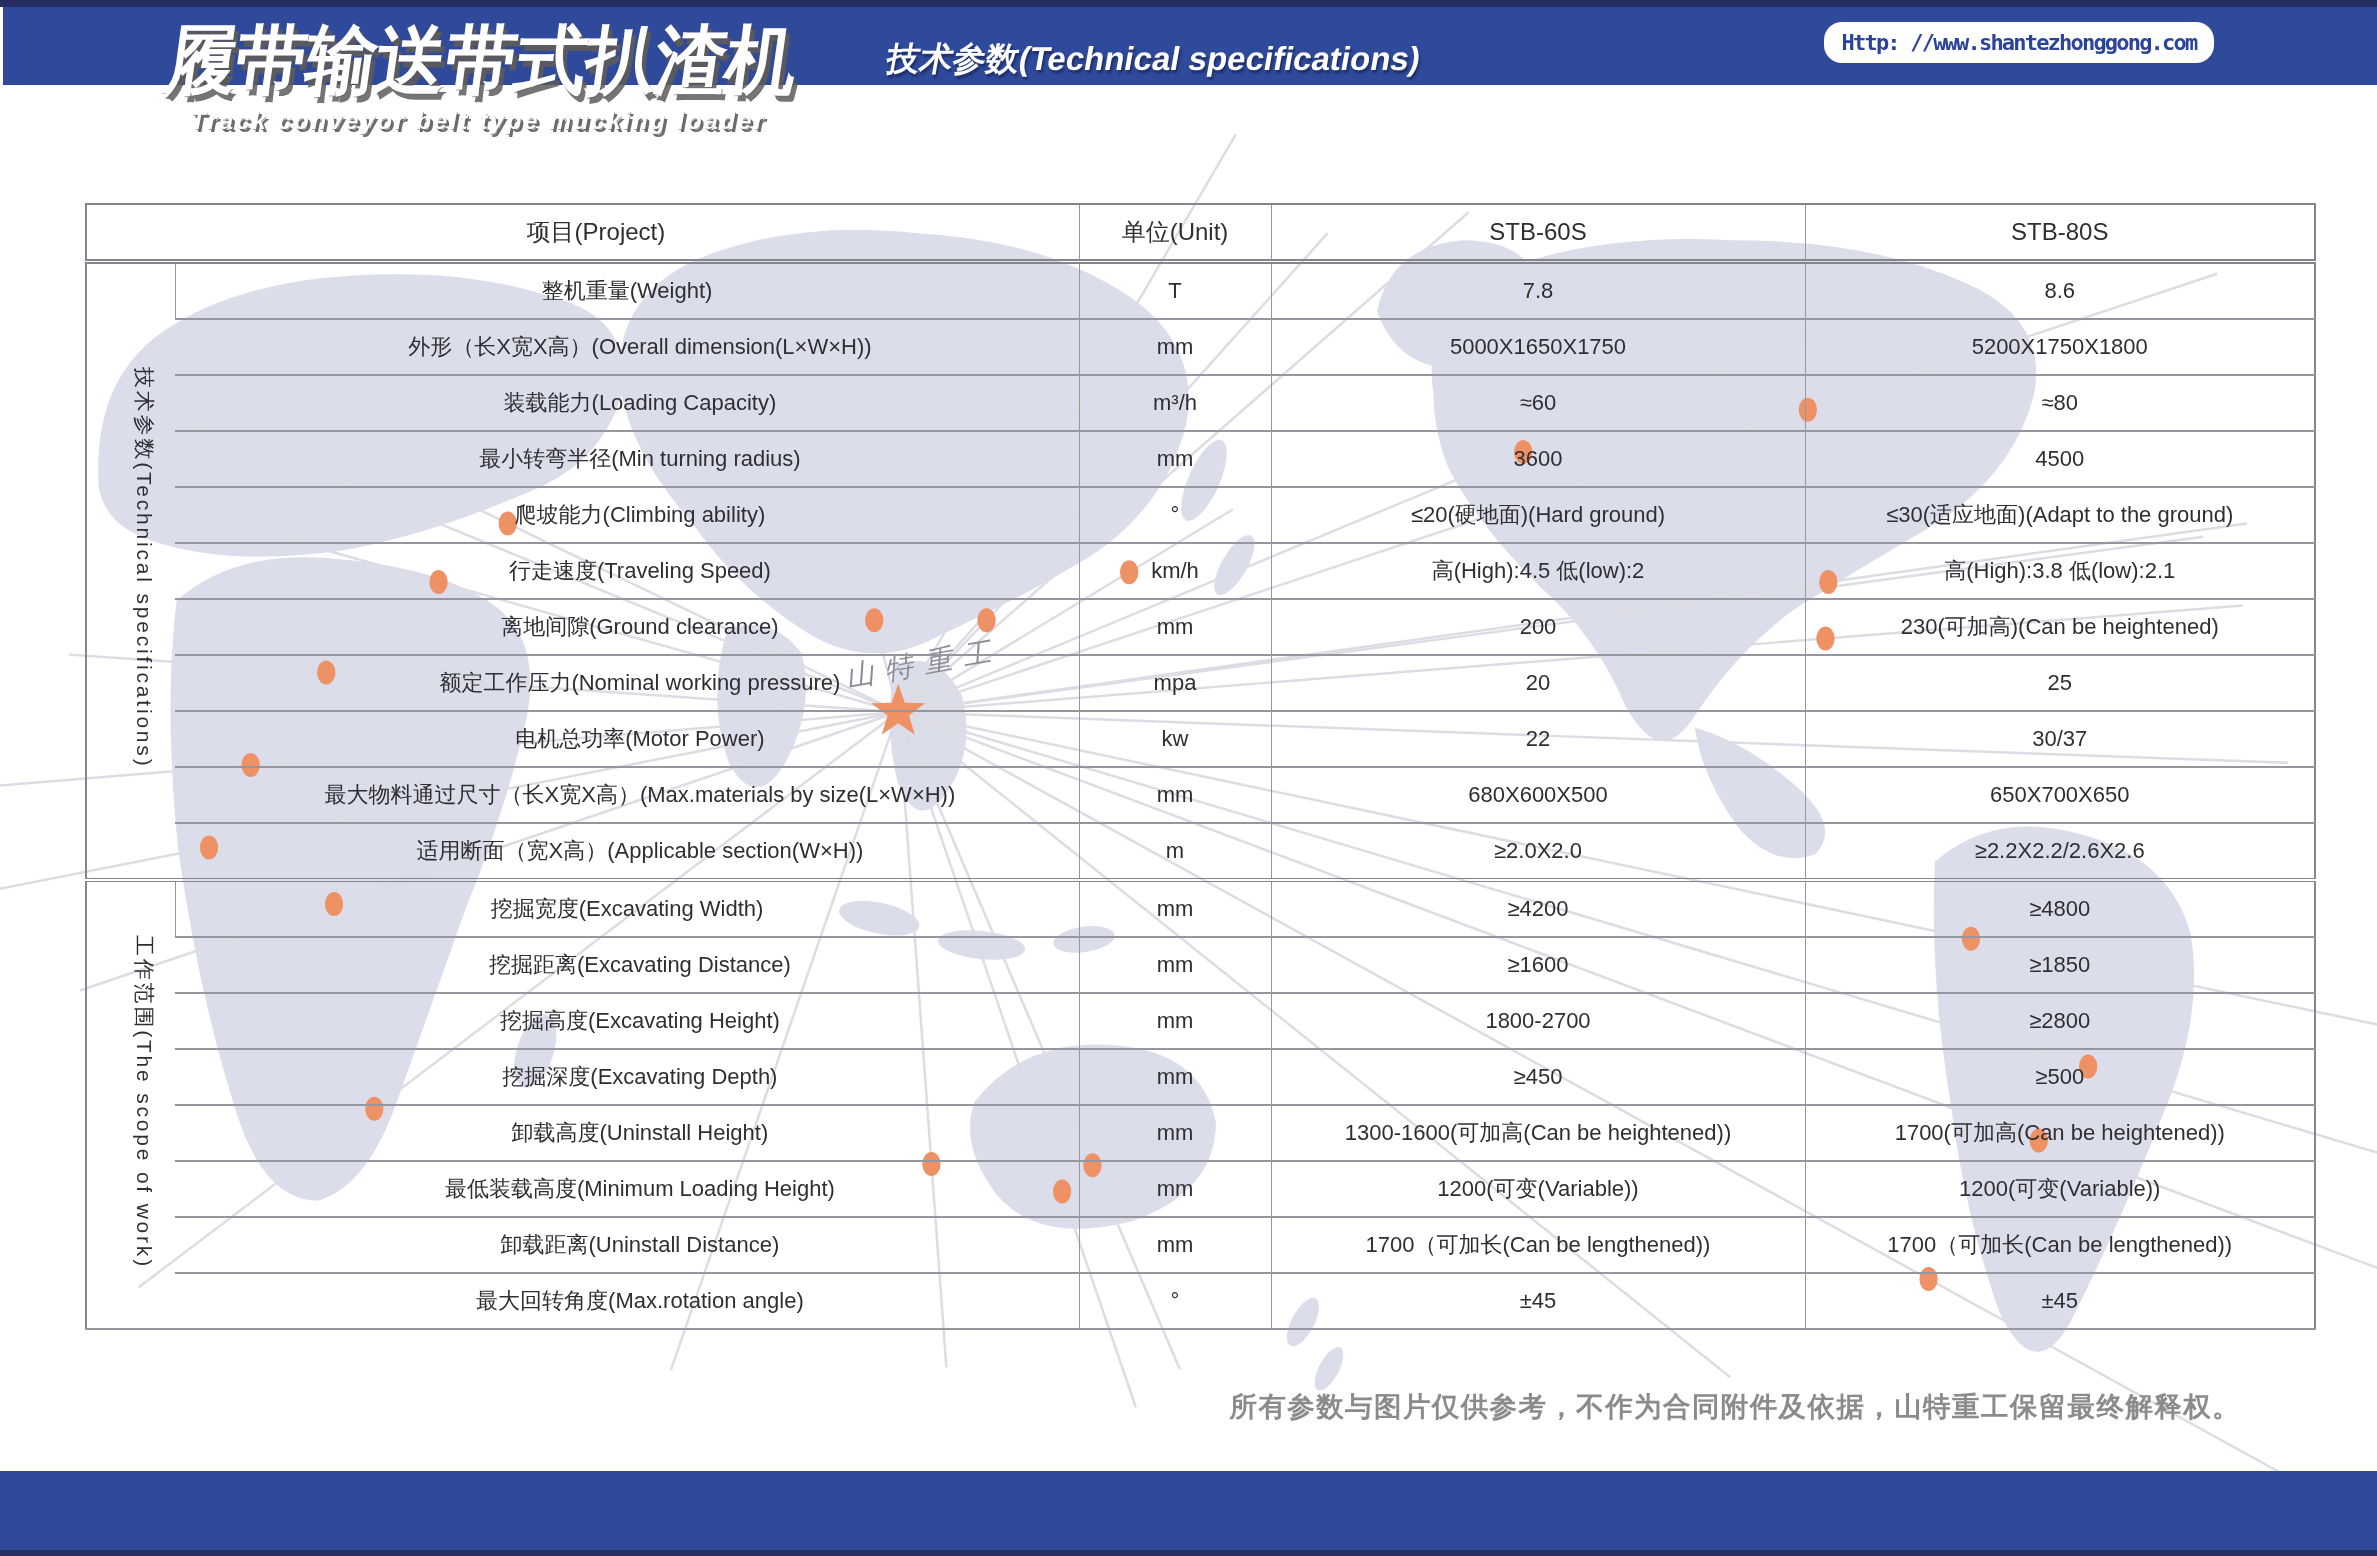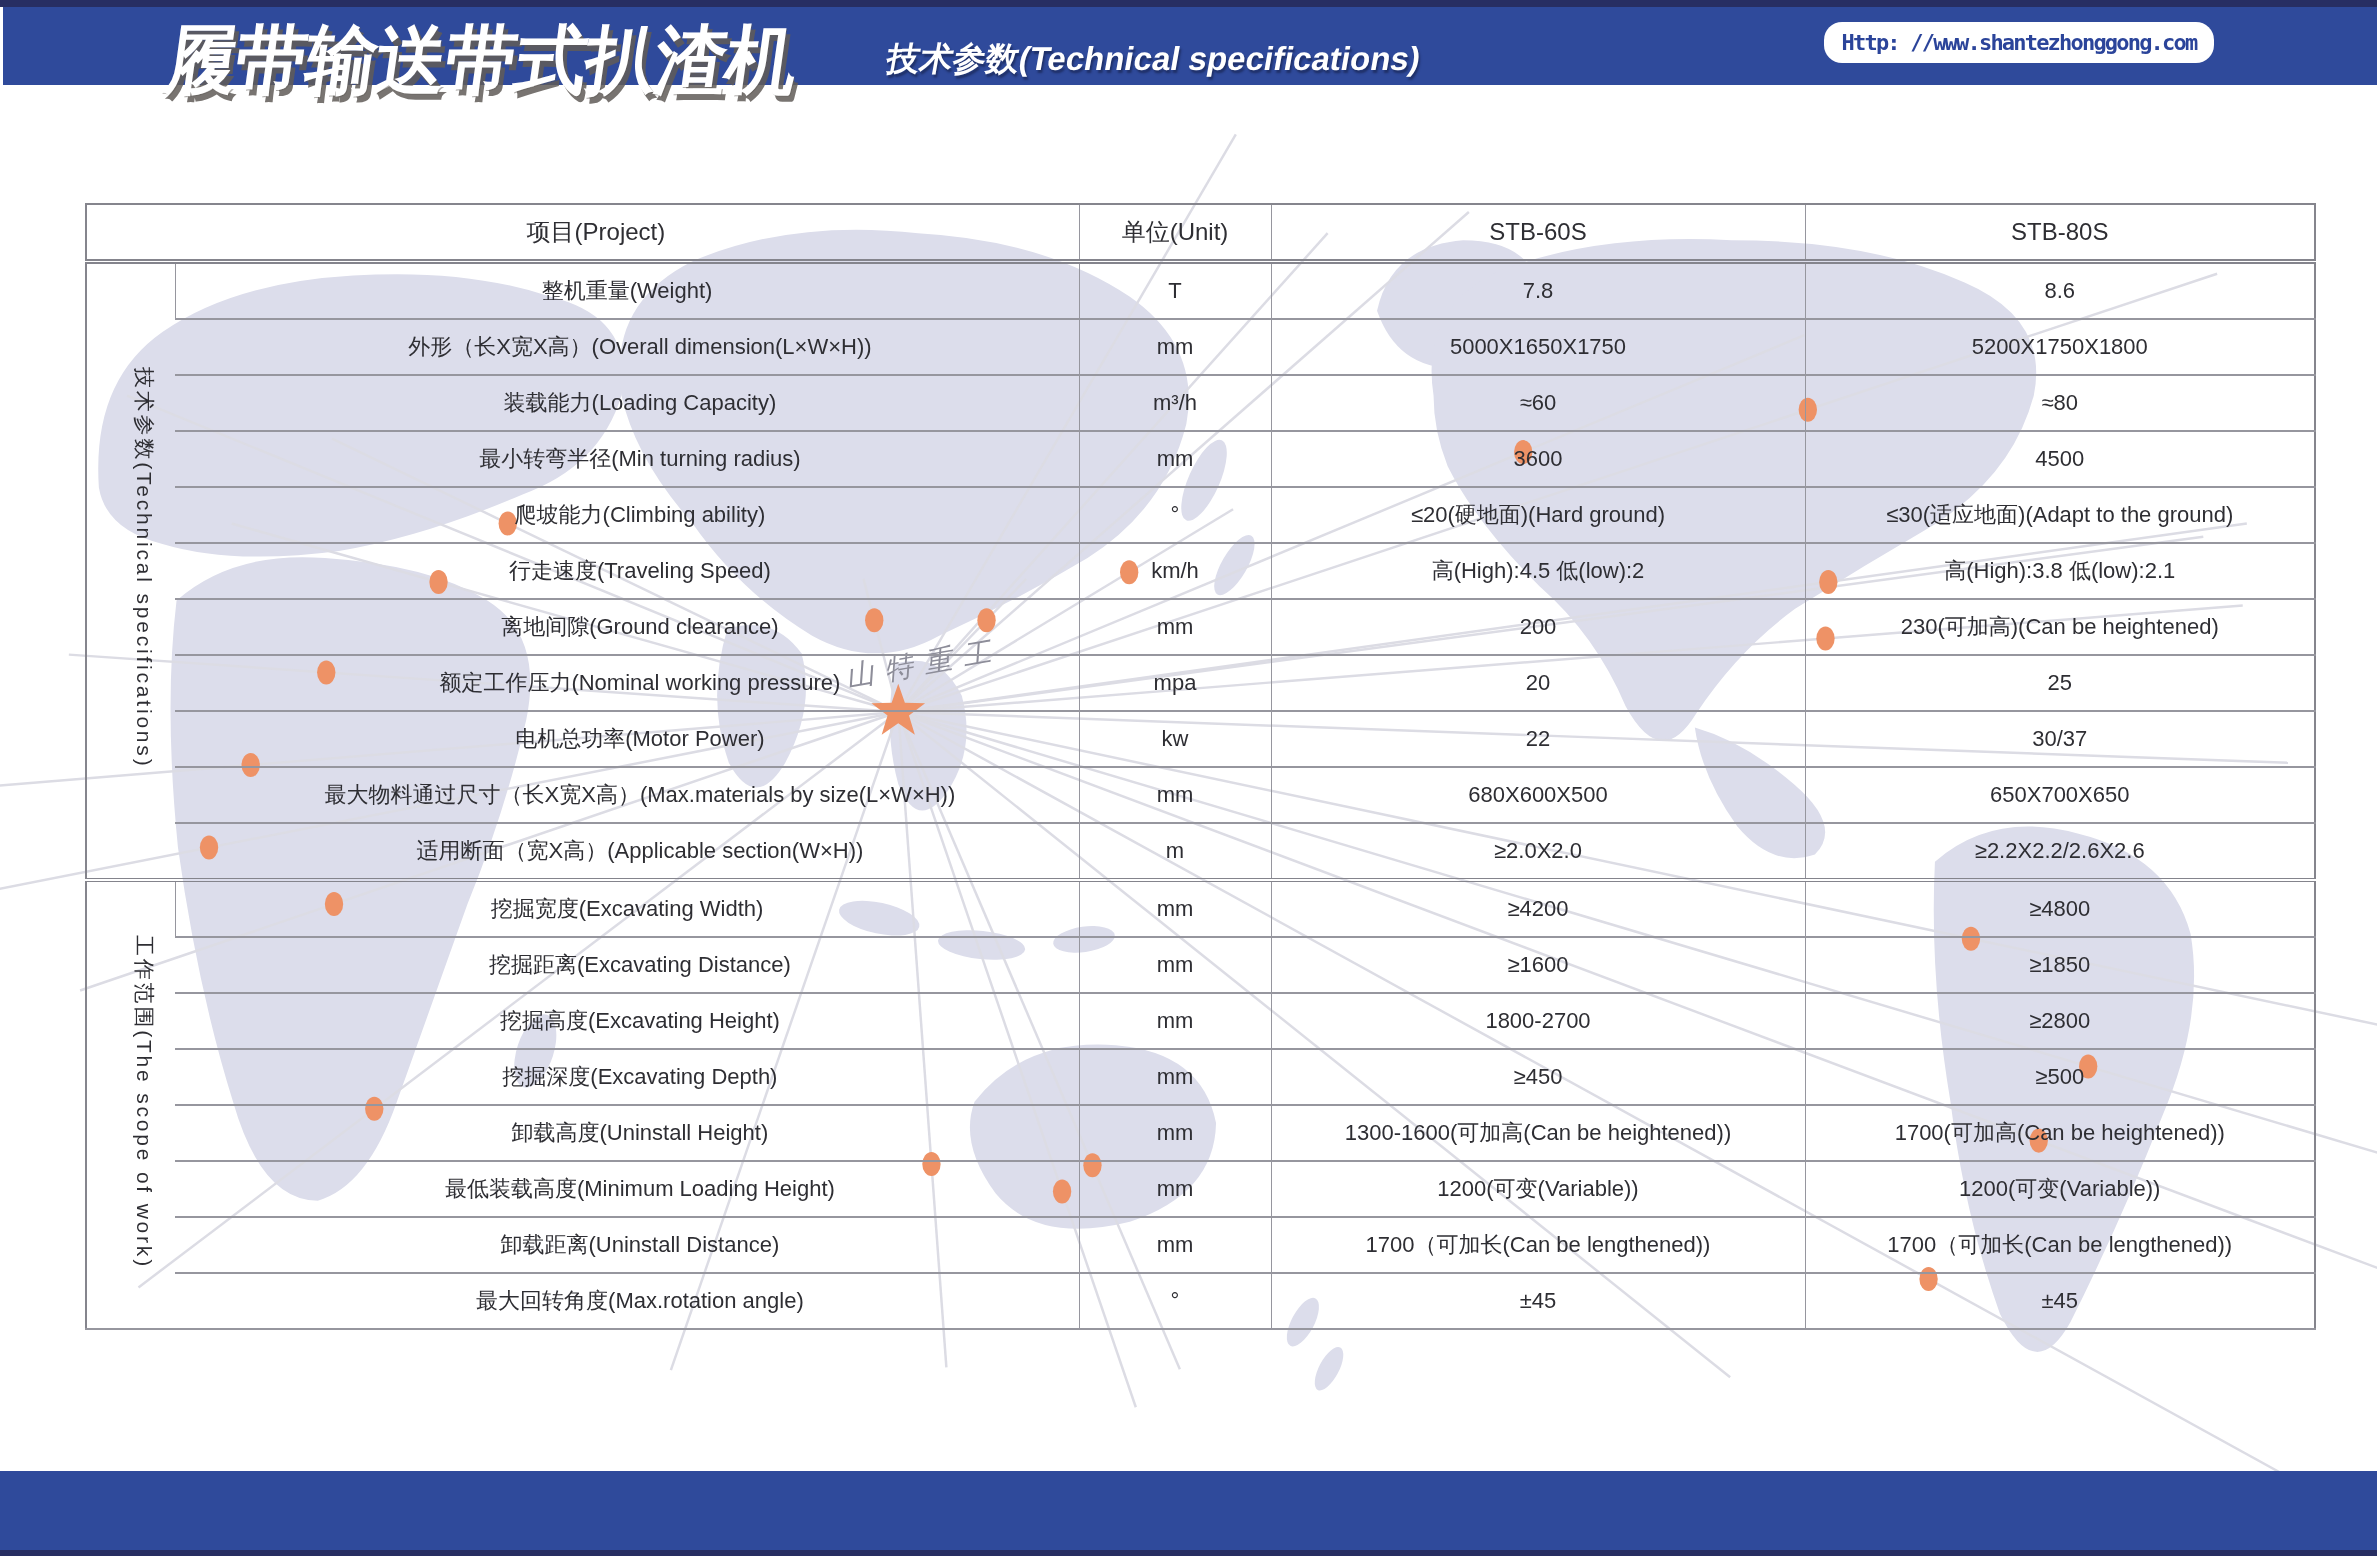--- a/index.html
+++ b/index.html
@@ -150,20 +150,21 @@
       <ellipse cx="2731" cy="1811" rx="13" ry="17"></ellipse>
     </g>
   <text x="1200" y="972" transform="rotate(-10 1200 972)" font-family="'Liberation Serif',serif" font-style="italic" font-size="40" letter-spacing="16" fill="#8d8d99">山特重工</text>
   <path id="star-marker" fill="#ee9266" d="M1272.0,968.0L1281.4,995.1L1310.0,995.6L1287.2,1012.9L1295.5,1040.4L1272.0,1024.0L1248.5,1040.4L1256.8,1012.9L1234.0,995.6L1262.6,995.1Z"></path>
 </svg>
 
 <div class="navy-top"></div>
 <div class="band"></div>
 <div class="logo-block">
   <div class="logo-title">履带输送带式扒渣机</div>
+  <div class="logo-sub">Track conveyor belt type mucking loader</div>
 </div>
 <div class="heading-center">技术参数(Technical specifications)</div>
 <div class="url-box">
   <span class="url-text">Http: //www.shantezhonggong.com</span>
 </div>
 
 <table class="spec">
   <colgroup>
     <col style="width:89px">
       <col style="width:904px">
@@ -293,16 +294,17 @@
       <tr>
         <td>最大回转角度(Max.rotation angle)</td>
         <td>°</td>
         <td>±45</td>
         <td>±45</td>
       </tr>
     </tbody>
 </table>
 
 <div class="disclaimer">
+  <div class="cn">所有参数与图片仅供参考，不作为合同附件及依据，山特重工保留最终解释权。</div>
 </div>
 <div class="footer-blue"></div>
 <div class="footer-navy"></div>
 
 
 </body></html>

